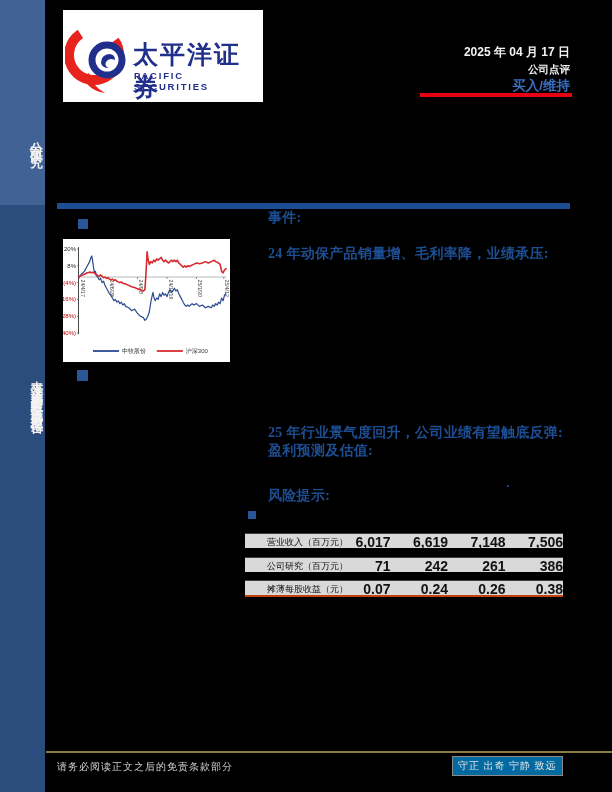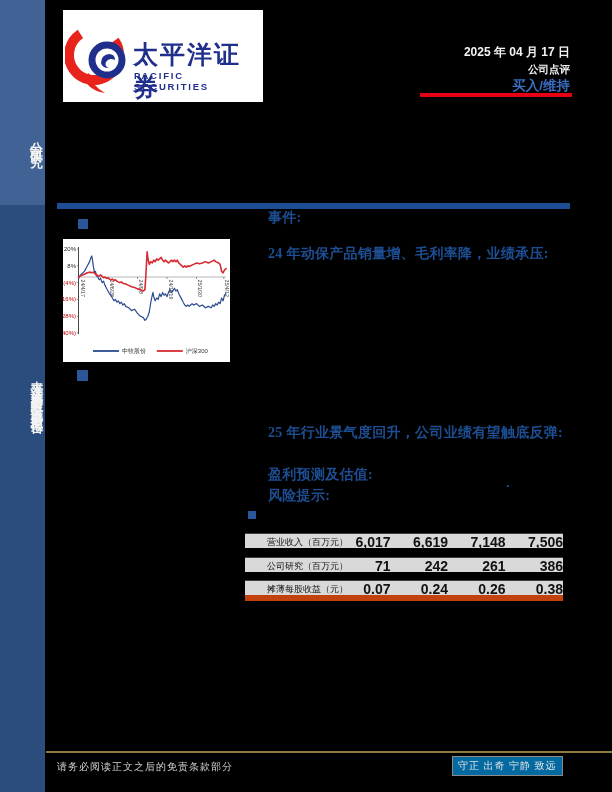--- a/index.html
+++ b/index.html
@@ -30,29 +30,29 @@
   .bullet{position:absolute;}
   #bullet-1{left:78px;top:219px;width:10px;height:10px;}
   #bullet-2{left:77px;top:370px;width:11px;height:11px;}
   #bullet-3{left:248px;top:511px;width:8px;height:8px;}
   #chart-box{position:absolute;left:63px;top:239px;width:167px;height:123px;background:#fff;}
   .h-blue{position:absolute;left:268px;font-weight:bold;font-size:14px;letter-spacing:.3px;
           font-family:"Liberation Serif",serif;white-space:nowrap;}
   #h-event{top:209px;}
   #h-1{top:245px;}
   #h-2{top:384px;margin-top:40px;}
-  #h-3{top:466px;}
+  #h-3{top:442px;}
   #h-4{top:479px;margin-top:8px;}
   #stray-period{position:absolute;left:506px;top:475px;font-size:13px;font-weight:bold;}
   
   #fin-table{position:absolute;left:245px;top:531px;width:318px;height:66px;}
   .trow{position:absolute;left:0;width:318px;height:14px;background:#d9d9d9;
         border-top:1px solid #3f3f3f;display:grid;
         grid-template-columns:88px 57.5px 57.5px 57.5px 57.5px;align-items:center;}
-  .trow:last-child{border-bottom:6px solid #c2410c;}
+  .trow:last-child{border-bottom:2px solid #c2410c;}
   .tlabel{font-family:"Liberation Serif",serif;font-size:9px;color:#141414;
           padding-left:22px;white-space:nowrap;}
   .tval{font-size:14px;font-weight:bold;color:#111;text-align:right;}
   
   #gold-rule{position:absolute;left:46px;top:751px;width:566px;height:2px;}
   #disclaimer{position:absolute;left:57px;top:760px;font-size:10px;color:#d4d4d4;
               font-family:"Liberation Serif",serif;letter-spacing:1px;}
   #motto-box{position:absolute;left:452px;top:756px;padding:2px 5px;border:1px solid #8a8a8a;
              background:#0369a1;color:#e5e5e5;font-size:10px;letter-spacing:1px;
              font-family:"Liberation Serif",serif;}

